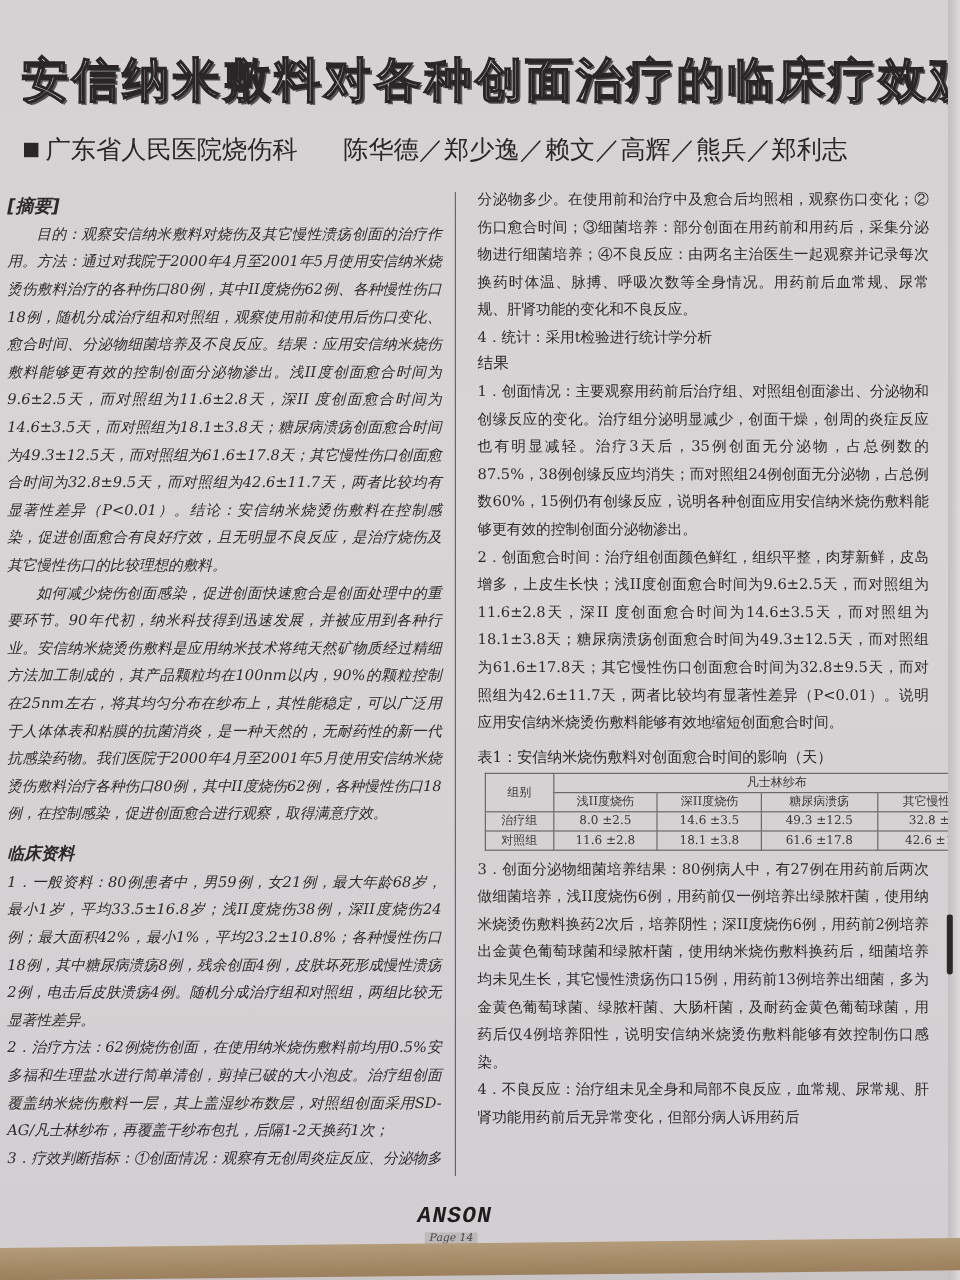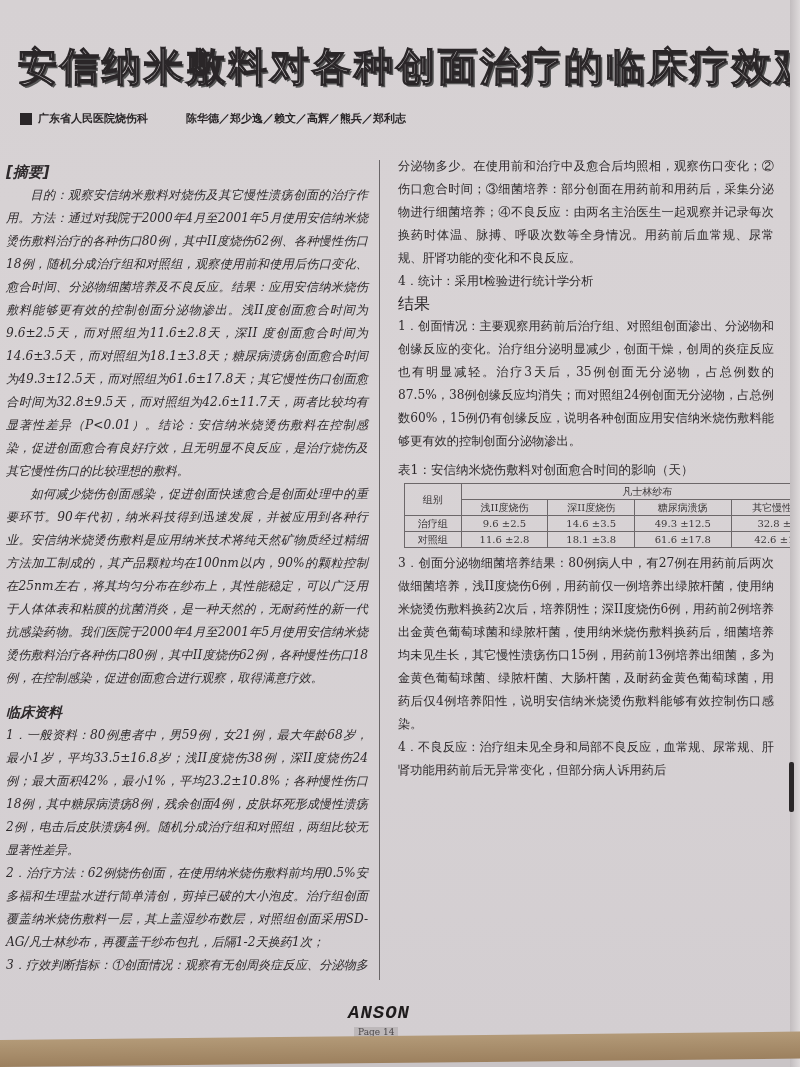--- a/index.html
+++ b/index.html
@@ -25,53 +25,53 @@
   .title {
     position:absolute; left:18px; top:40px; width:770px;
     font-family:"DejaVu Sans", sans-serif; font-weight:bold;
     font-size:39px; letter-spacing:3px; color:#d9d4d6;
     -webkit-text-stroke:1.2px #2a2628;
     text-shadow:2px 2px 0 #555;
     white-space:nowrap;
   }
   .byline {
     position:absolute; left:20px; top:111px;
-    font-family:"DejaVu Sans", sans-serif; font-size:11px; color:#2a2628;
-    display:flex; align-items:center; white-space:nowrap;font-weight:bold;
+    font-family:"DejaVu Sans", sans-serif; font-size:21px; color:#2a2628;
+    display:flex; align-items:center; white-space:nowrap;
   }
   .byline .sq { width:12px; height:12px; background:#2a2628; margin-right:6px; display:inline-block; }
   .byline .authors { margin-left:38px; }
   .col {
     position:absolute; font-size:12.2px; line-height:23px;
     text-align:justify; color:#2e2a2c;
   }
   .col-left { left:6px; top:160px; width:362px;font-style:italic; }
   .col-right { left:398px; top:155px; width:376px; }
   .col-divider {
     position:absolute; left:379px; top:160px; width:1px; height:820px; background:#6a6668;
   }
   .abs-head { font-family:"DejaVu Sans", sans-serif; font-size:15px; font-weight:bold; line-height:24px; }
   .indent { text-indent:2em; }
   .sec-head { font-family:"DejaVu Sans", sans-serif; font-weight:bold; font-size:14px; margin-top:10px; line-height:24px; }
-  .res-head { font-family:"DejaVu Sans", sans-serif; font-size:16px; line-height:22px; }
+  .res-head { font-family:"DejaVu Sans", sans-serif; font-size:13px; line-height:22px; }
   p { margin:0; }
   .tbl-cap { font-size:12.5px; margin-top:6px; line-height:22px; }
   table.t1 {
     border-collapse:collapse; width:430px; margin-top:2px; margin-left:6px;
     font-size:10px; line-height:13px; text-align:center; color:#3b3739;
   }
   table.t1 td, table.t1 th { border:1px solid #6c6769; padding:1px 3px; font-weight:normal; }
   .footer-logo {
     position:absolute; left:348px; top:1002px;
     font-family:Liberation Mono, monospace; font-weight:bold; font-style:italic;
     font-size:19px; color:#1f1c1d; letter-spacing:1px;
   }
   .footer-page {
     position:absolute; left:354px; top:1027px;
-    font-family:"DejaVu Serif", serif; font-size:9px; color:#4a4648;
+    font-family:"DejaVu Serif", serif; font-style:italic; font-size:9px; color:#4a4648;
     background:#bdb8ba; padding:0 4px;
   }
   .clip {
     position:absolute; left:789px; top:762px; width:5px; height:50px;
     background:#2b2829; border-radius:2px;
   }
 </style>
 </head>
 <body>
 
@@ -94,37 +94,38 @@
     <p style="height:23px;overflow:hidden;">3．疗效判断指标：①创面情况：观察有无创周炎症反应、分泌物多少。在使用前和治疗中及愈合后均照相，观察伤口变化；②伤口愈合时间；③细菌培养：部分创面在用药前和用药后，采集分泌物进行细菌培养；④不良反应：由两名主治医生一起观察并记录每次换药时体温、脉搏、呼吸次数等全身情况。用药前后血常规、尿常规、肝肾功能的变化和不良反应。</p>
   </div>
 
   <div class="col-divider"></div>
 
   <div class="col col-right">
     <p>分泌物多少。在使用前和治疗中及愈合后均照相，观察伤口变化；②伤口愈合时间；③细菌培养：部分创面在用药前和用药后，采集分泌物进行细菌培养；④不良反应：由两名主治医生一起观察并记录每次换药时体温、脉搏、呼吸次数等全身情况。用药前后血常规、尿常规、肝肾功能的变化和不良反应。</p>
     <p>4．统计：采用t检验进行统计学分析</p>
     <div class="res-head">结果</div>
     <p>1．创面情况：主要观察用药前后治疗组、对照组创面渗出、分泌物和创缘反应的变化。治疗组分泌明显减少，创面干燥，创周的炎症反应也有明显减轻。治疗3天后，35例创面无分泌物，占总例数的87.5%，38例创缘反应均消失；而对照组24例创面无分泌物，占总例数60%，15例仍有创缘反应，说明各种创面应用安信纳米烧伤敷料能够更有效的控制创面分泌物渗出。</p>
+    <p>2．创面愈合时间：治疗组创面颜色鲜红，组织平整，肉芽新鲜，皮岛增多，上皮生长快；浅II度创面愈合时间为9.6±2.5天，而对照组为11.6±2.8天，深II 度创面愈合时间为14.6±3.5天，而对照组为18.1±3.8天；糖尿病溃疡创面愈合时间为49.3±12.5天，而对照组为61.6±17.8天；其它慢性伤口创面愈合时间为32.8±9.5天，而对照组为42.6±11.7天，两者比较均有显著性差异（P&lt;0.01）。说明应用安信纳米烧烫伤敷料能够有效地缩短创面愈合时间。</p>
 
     <div class="tbl-cap">表1：安信纳米烧伤敷料对创面愈合时间的影响（天）</div>
     <table class="t1">
       <tbody>
           <tr>
         <th rowspan="2">组别</th>
         <th colspan="4">凡士林纱布</th>
       </tr>
       <tr>
         <th>浅II度烧伤</th>
         <th>深II度烧伤</th>
         <th>糖尿病溃疡</th>
         <th>其它慢性伤口</th>
       </tr>
       <tr>
         <td>治疗组</td>
-        <td>9.6 ±2.5</td>
+        <td>8.0 ±2.5</td>
         <td>14.6 ±3.5</td>
         <td>49.3 ±12.5</td>
         <td>32.8 ±9.5</td>
       </tr>
       <tr>
         <td>对照组</td>
         <td>11.6 ±2.8</td>
         <td>18.1 ±3.8</td>
         <td>61.6 ±17.8</td>
         <td>42.6 ±11.7</td>

